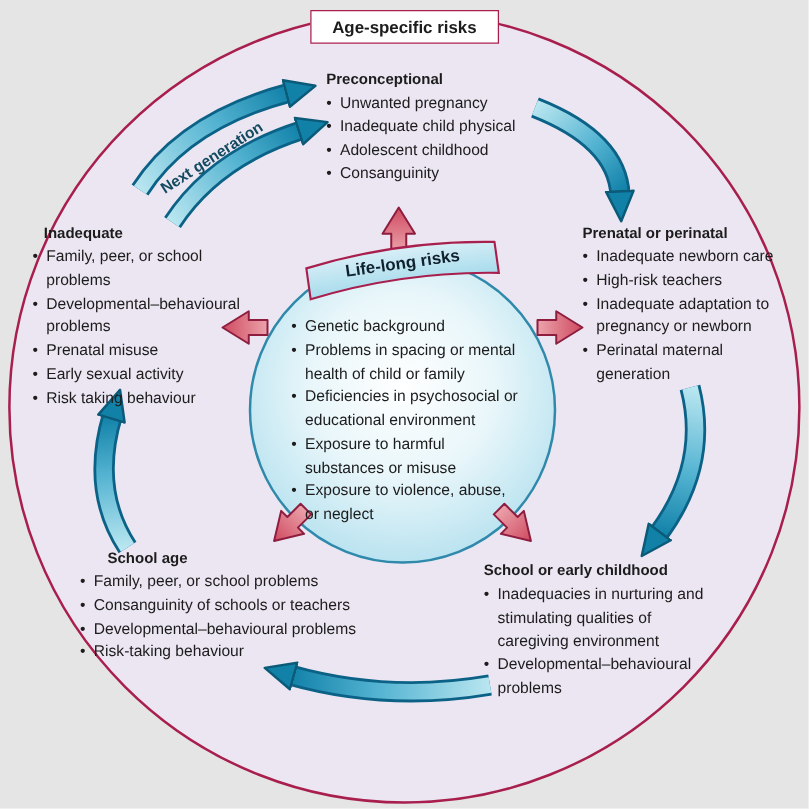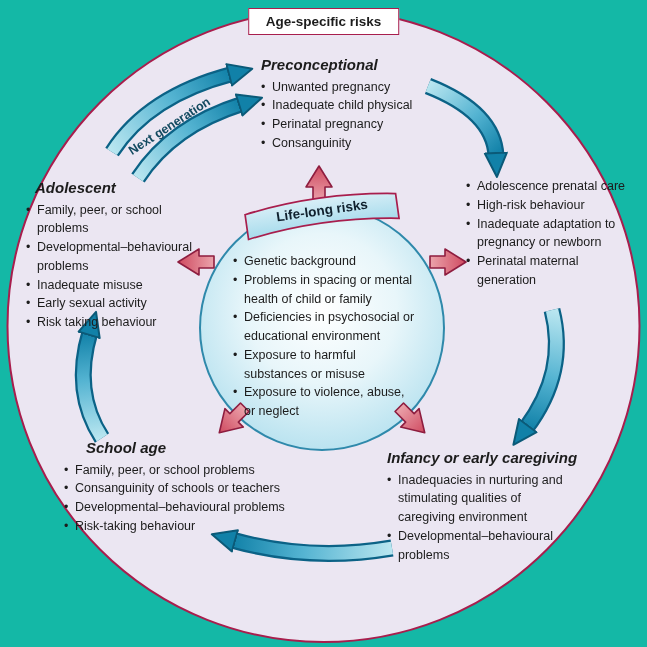--- a/index.html
+++ b/index.html
@@ -1,21 +1,21 @@
 <!DOCTYPE html>
 <html><head>
 <meta charset="utf-8">
 <style>
   html,body { margin:0; padding:0; background:#ffffff; }
   body { font-family:"Liberation Sans", sans-serif; color:#1c1c1c; }
-  #canvas { position:relative; width:647px; height:647px; overflow:hidden; background:#14b8a6; }
+  #canvas { position:relative; width:647px; height:647px; overflow:hidden; background:#e5e5e5; }
   #diagram-svg { position:absolute; left:0; top:0; }
 
   .block { position:absolute; font-size:12.5px; line-height:1.5; }
-  .stage-title { font-weight:bold; font-size:15px; margin-bottom:1px;font-style:italic; }
+  .stage-title { font-weight:bold; font-size:12px; margin-bottom:1px; }
   ul.items { list-style:none; margin:0; padding:0; }
   ul.items li { display:flex; }
   ul.items .b { flex:0 0 11px; width:11px; }
   ul.items .t { flex:1 1 auto; }
 
   #stage-preconceptional { left:261px; top:54px;  width:200px; }
   #stage-prenatal        { left:466px; top:177px; width:160px; }
   #stage-infancy         { left:387px; top:447px; width:192px; }
   #stage-school          { left:64px;  top:437px; width:245px; }
   #stage-school .stage-title { margin-left:22px; }
@@ -178,52 +178,53 @@
       <li>
           <span class="b">•</span>
           <span class="t">Unwanted pregnancy</span>
         </li>
       <li>
           <span class="b">•</span>
           <span class="t">Inadequate child physical</span>
         </li>
       <li>
           <span class="b">•</span>
-          <span class="t">Perinatal pregnancy</span>
+          <span class="t">Adolescent childhood</span>
         </li>
       <li>
           <span class="b">•</span>
           <span class="t">Consanguinity</span>
         </li>
     </ul>
   </div>
 
   <div class="block" id="stage-prenatal">
-    <ul class="items">
-      <li>
-          <span class="b">•</span>
-          <span class="t">Adolescence prenatal care</span>
-        </li>
-      <li>
-          <span class="b">•</span>
-          <span class="t">High-risk behaviour</span>
+    <div class="stage-title">Prenatal or perinatal</div>
+    <ul class="items">
+      <li>
+          <span class="b">•</span>
+          <span class="t">Inadequate newborn care</span>
+        </li>
+      <li>
+          <span class="b">•</span>
+          <span class="t">High-risk teachers</span>
         </li>
       <li>
           <span class="b">•</span>
           <span class="t">Inadequate adaptation to pregnancy or newborn</span>
         </li>
       <li>
           <span class="b">•</span>
           <span class="t">Perinatal maternal generation</span>
         </li>
     </ul>
   </div>
 
   <div class="block" id="stage-infancy">
-    <div class="stage-title">Infancy or early caregiving</div>
+    <div class="stage-title">School or early childhood</div>
     <ul class="items">
       <li>
           <span class="b">•</span>
           <span class="t">Inadequacies in nurturing and stimulating qualities of caregiving environment</span>
         </li>
       <li>
           <span class="b">•</span>
           <span class="t">Developmental–behavioural problems</span>
         </li>
     </ul>
@@ -245,33 +246,33 @@
           <span class="t">Developmental–behavioural problems</span>
         </li>
       <li>
           <span class="b">•</span>
           <span class="t">Risk-taking behaviour</span>
         </li>
     </ul>
   </div>
 
   <div class="block" id="stage-adolescence">
-    <div class="stage-title">Adolescent</div>
+    <div class="stage-title">Inadequate</div>
     <ul class="items">
       <li>
           <span class="b">•</span>
           <span class="t">Family, peer, or school problems</span>
         </li>
       <li>
           <span class="b">•</span>
           <span class="t">Developmental–behavioural problems</span>
         </li>
       <li>
           <span class="b">•</span>
-          <span class="t">Inadequate misuse</span>
+          <span class="t">Prenatal misuse</span>
         </li>
       <li>
           <span class="b">•</span>
           <span class="t">Early sexual activity</span>
         </li>
       <li>
           <span class="b">•</span>
           <span class="t">Risk taking behaviour</span>
         </li>
     </ul>

